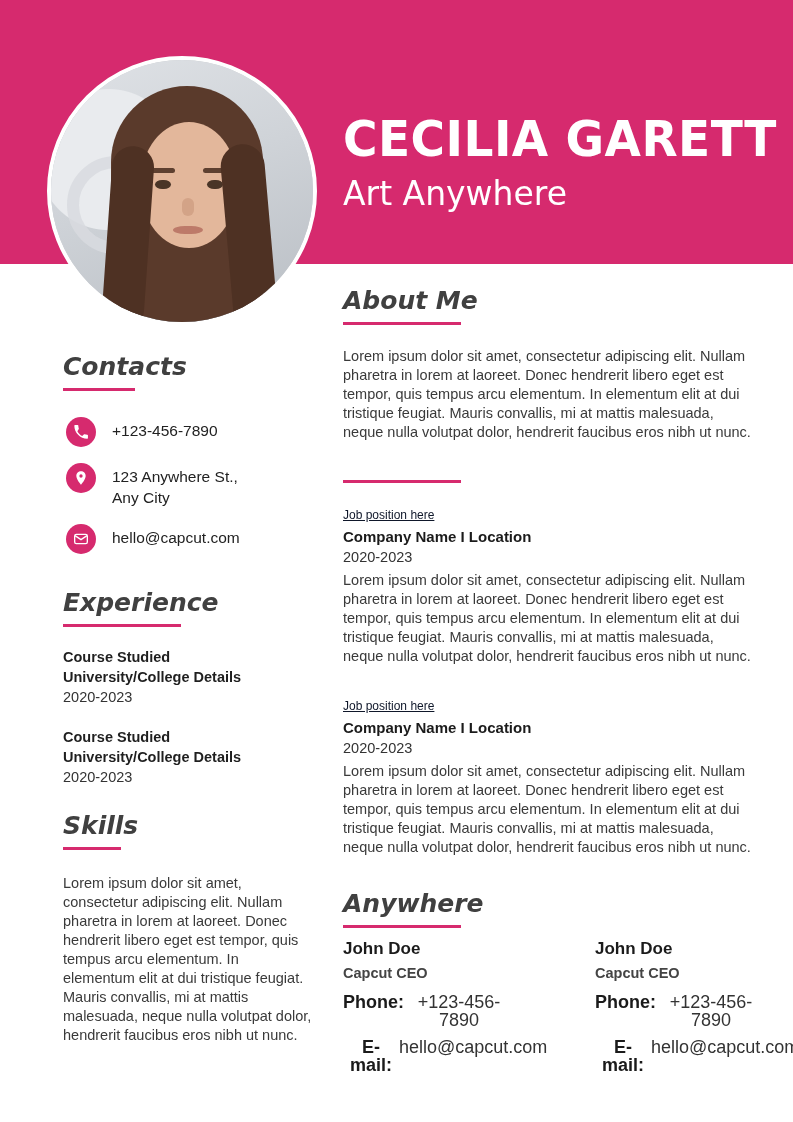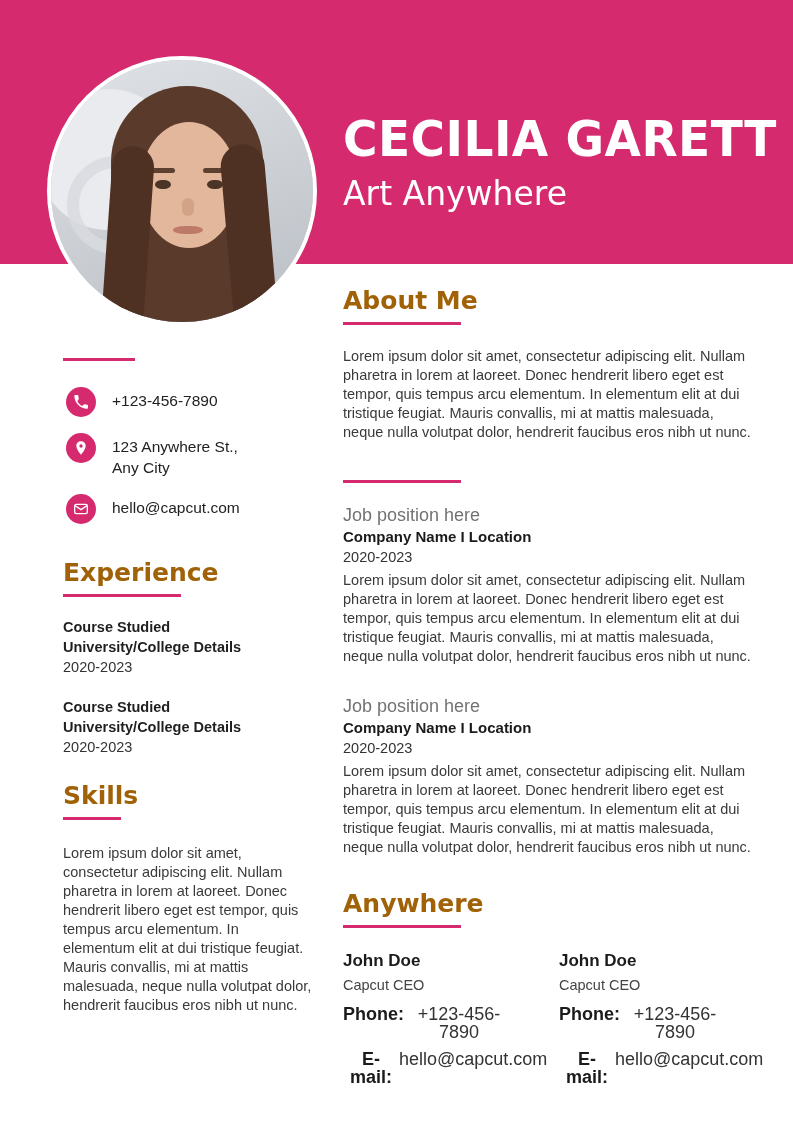--- a/index.html
+++ b/index.html
@@ -204,22 +204,23 @@
     left: 343px;
     top: 286px;
     width: 410px;
   }
 
   .sec-title {
     font-family: "DejaVu Sans", sans-serif;
     font-weight: bold;
     font-size: 25px;
     line-height: 30px;
-    color: #a16207;
+    color: #404040;
     margin: 0;
+    font-style: italic;
   }
   .sec-rule {
     width: 72px;
     height: 3px;
     background: #d62a6e;
     margin: 6px 0 0 0;
   }
   .sec-rule.wide { width: 118px; }
 
   
@@ -279,59 +280,61 @@
     margin-top: 22px;
     font-size: 14.5px;
     line-height: 19px;
     color: #3a3a3a;
   }
   .block-gap { margin-top: 38px; }
 
   .job { margin-top: 22px; }
   .job + .job { margin-top: 30px; }
   .job-pos {
-    font-size: 18px;
+    font-size: 12px;
     line-height: 21px;
-    color: #737373;
+    color: #0f172a;
+    text-decoration: underline;
   }
   .job-company {
     font-size: 15px;
     line-height: 21px;
     font-weight: bold;
     color: #1b1b1b;
   }
   .job-date {
     font-size: 14.5px;
     line-height: 20px;
     color: #333333;
   }
   .job-desc {
     margin-top: 4px;
     font-size: 14.5px;
     line-height: 19px;
     color: #3a3a3a;
   }
 
   .ref-grid {
-    margin-top: 22px;
+    margin-top: 10px;
     display: flex;
-    gap: 40px;
+    gap: 76px;
   }
   .ref-card { width: 176px; }
   .ref-name {
     font-size: 17px;
     line-height: 22px;
     font-weight: bold;
     color: #1b1b1b;
   }
   .ref-role {
     font-size: 14.5px;
     line-height: 22px;
     color: #444444;
     margin-top: 2px;
+    font-weight: bold;
   }
   .ref-row {
     margin-top: 9px;
     font-size: 18px;
     line-height: 18px;
     color: #333333;
     display: flex;
     text-align: center;
   }
   .ref-label {
@@ -370,20 +373,21 @@
   <div class="eye" style="left:156px"></div>
   <div class="nose"></div>
   <div class="mouth"></div>
   <div class="hair-left"></div>
   <div class="hair-right"></div>
 </div>
 
 <div class="left-col">
 
   <div>
+    <div class="sec-title">Contacts</div>
     <div class="sec-rule"></div>
 
     <div class="contact-list">
 
       <div class="contact-row">
         <span class="c-icon">
           <svg width="16" height="16" viewBox="0 0 24 24" fill="#ffffff">
             <path d="M6.6 10.8c1.6 3.1 4.1 5.6 7.2 7.2l2.4-2.4c.3-.3.8-.4 1.2-.3 1.3.4 2.6.7 4 .7.6 0 1 .4 1 1V21c0 .6-.4 1-1 1C10.8 22 2 13.2 2 2.6c0-.6.4-1 1-1h4c.6 0 1 .4 1 1 0 1.4.2 2.7.7 4 .1.4 0 .9-.3 1.2l-1.8 3z"></path>
           </svg>
         </span>

